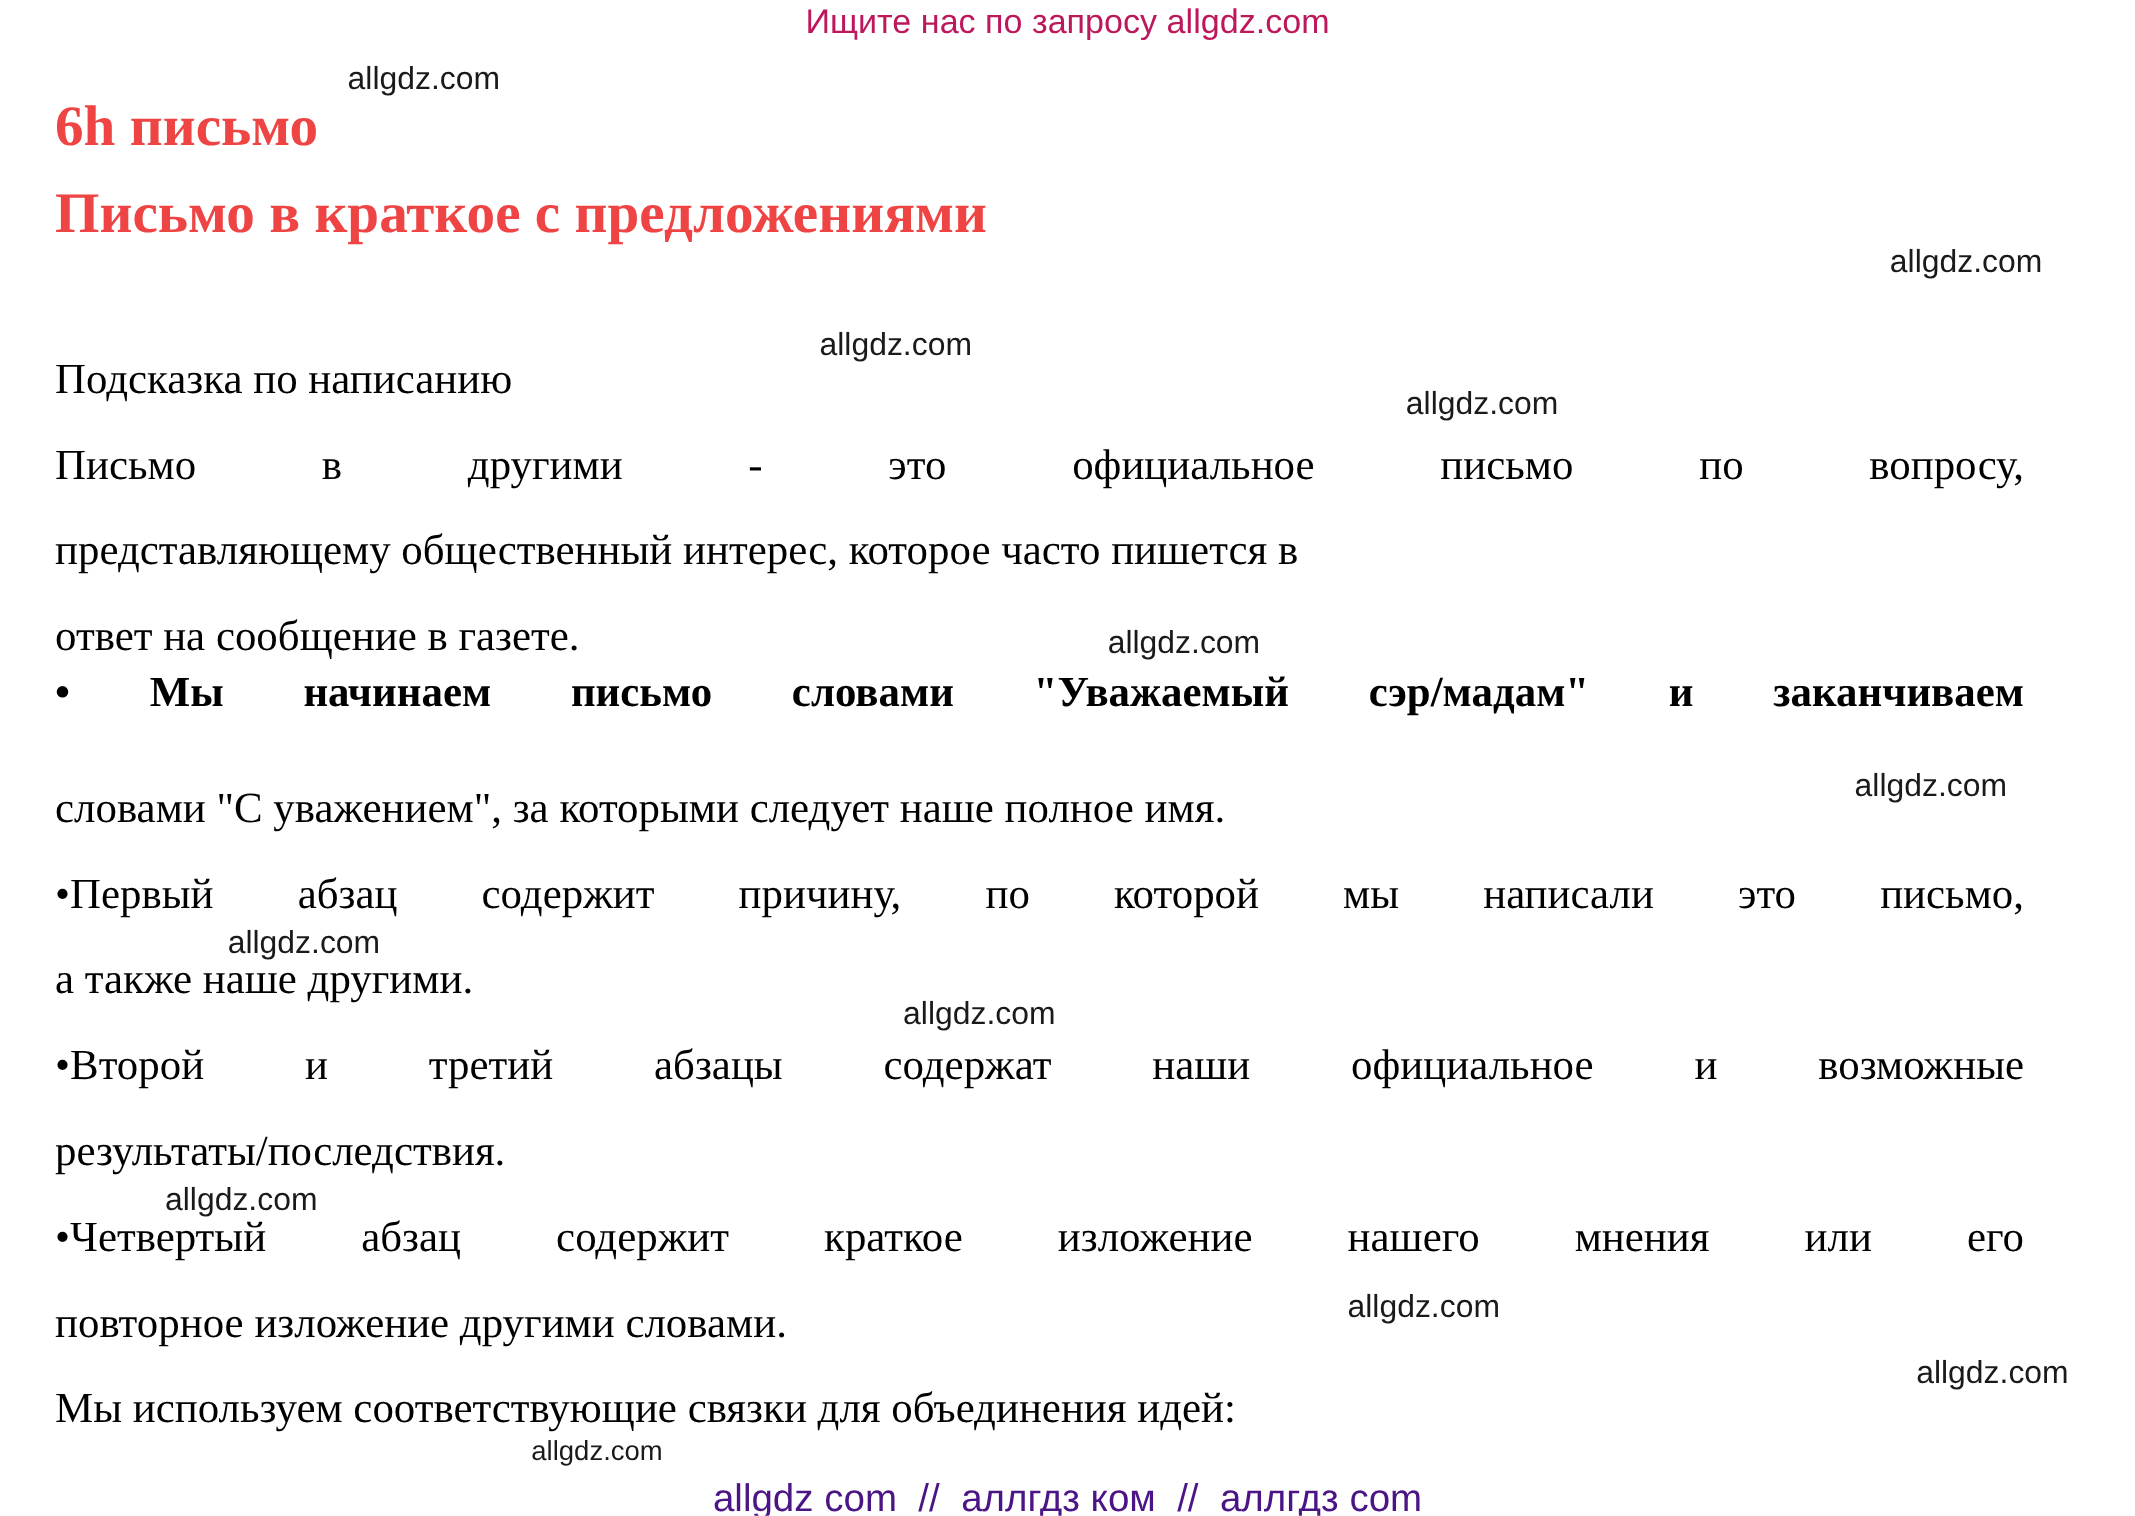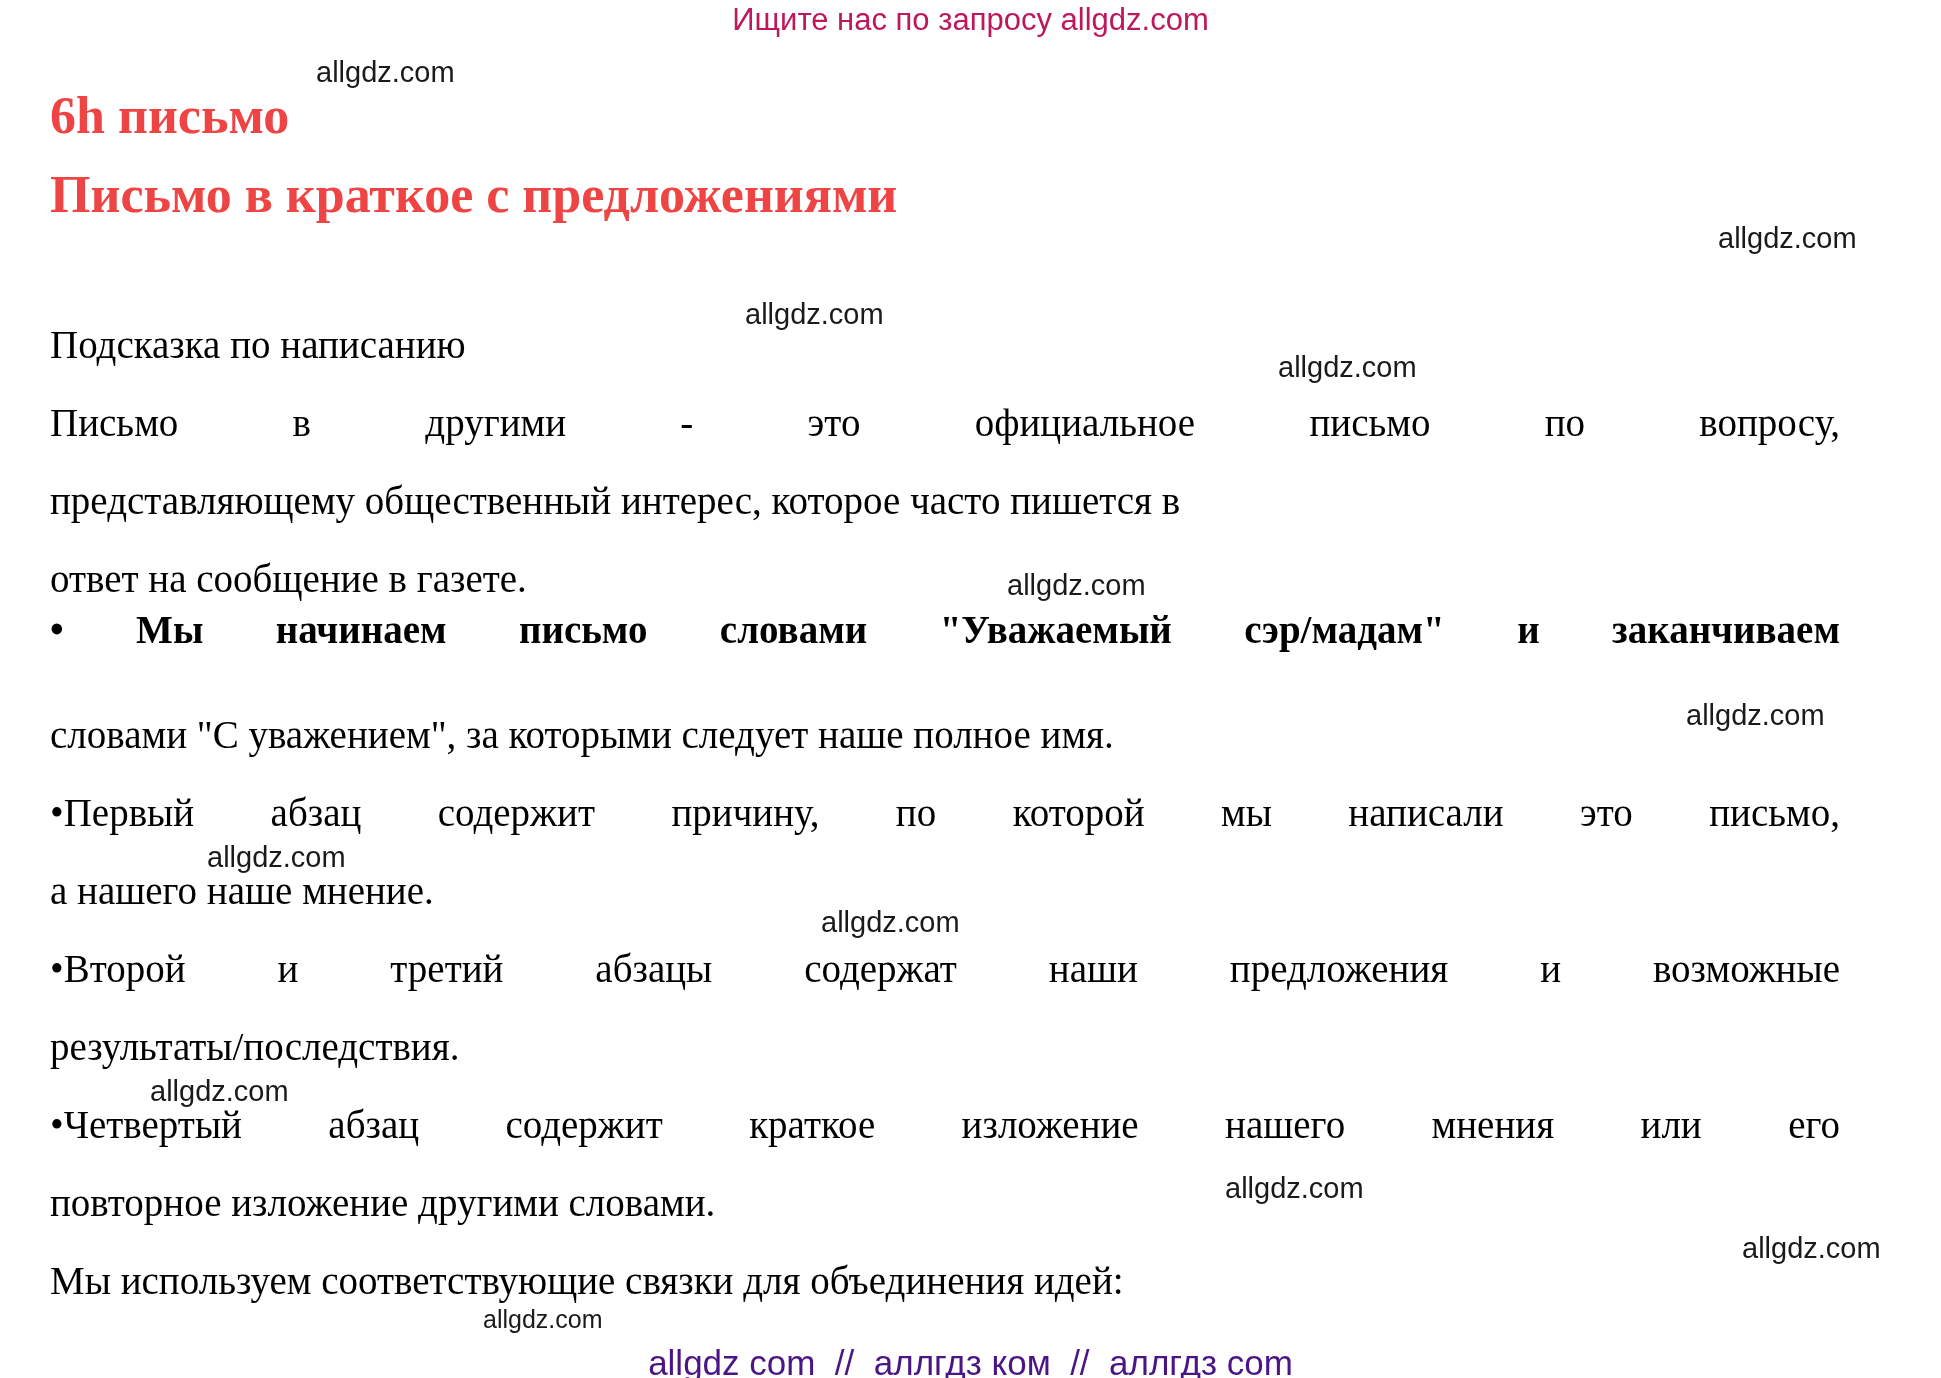--- a/index.html
+++ b/index.html
@@ -34,22 +34,22 @@
 <div class="h1" style="top:165px;">Письмо в краткое с предложениями</div>
 
 <div class="line" style="top:325px;">Подсказка по написанию</div>
 
 <div class="line just" style="top:403px;">Письмо в другими - это официальное письмо по вопросу,</div>
 <div class="line" style="top:481px;">представляющему общественный интерес, которое часто пишется в</div>
 <div class="line" style="top:559px;">ответ на сообщение в газете.</div>
 <div class="line just" style="top:610px;font-weight:bold;">• Мы начинаем письмо словами "Уважаемый сэр/мадам" и заканчиваем</div>
 <div class="line" style="top:715px;">словами "С уважением", за которыми следует наше полное имя.</div>
 <div class="line just" style="top:793px;">•Первый абзац содержит причину, по которой мы написали это письмо,</div>
-<div class="line" style="top:871px;">а нашего наше мнение.</div>
-<div class="line just" style="top:949px;">•Второй и третий абзацы содержат наши предложения и возможные</div>
+<div class="line" style="top:871px;">а также наше другими.</div>
+<div class="line just" style="top:949px;">•Второй и третий абзацы содержат наши официальное и возможные</div>
 <div class="line" style="top:1027px;">результаты/последствия.</div>
 <div class="line just" style="top:1105px;">•Четвертый абзац содержит краткое изложение нашего мнения или его</div>
 <div class="line" style="top:1183px;">повторное изложение другими словами.</div>
 <div class="line" style="top:1261px;">Мы используем соответствующие связки для объединения идей:</div>
 
 <div class="wm" style="left:316px; top:56px;">allgdz.com</div>
 <div class="wm" style="left:1718px; top:222px;">allgdz.com</div>
 <div class="wm" style="left:745px; top:298px;">allgdz.com</div>
 <div class="wm" style="left:1278px; top:351px;">allgdz.com</div>
 <div class="wm" style="left:1007px; top:569px;">allgdz.com</div>

